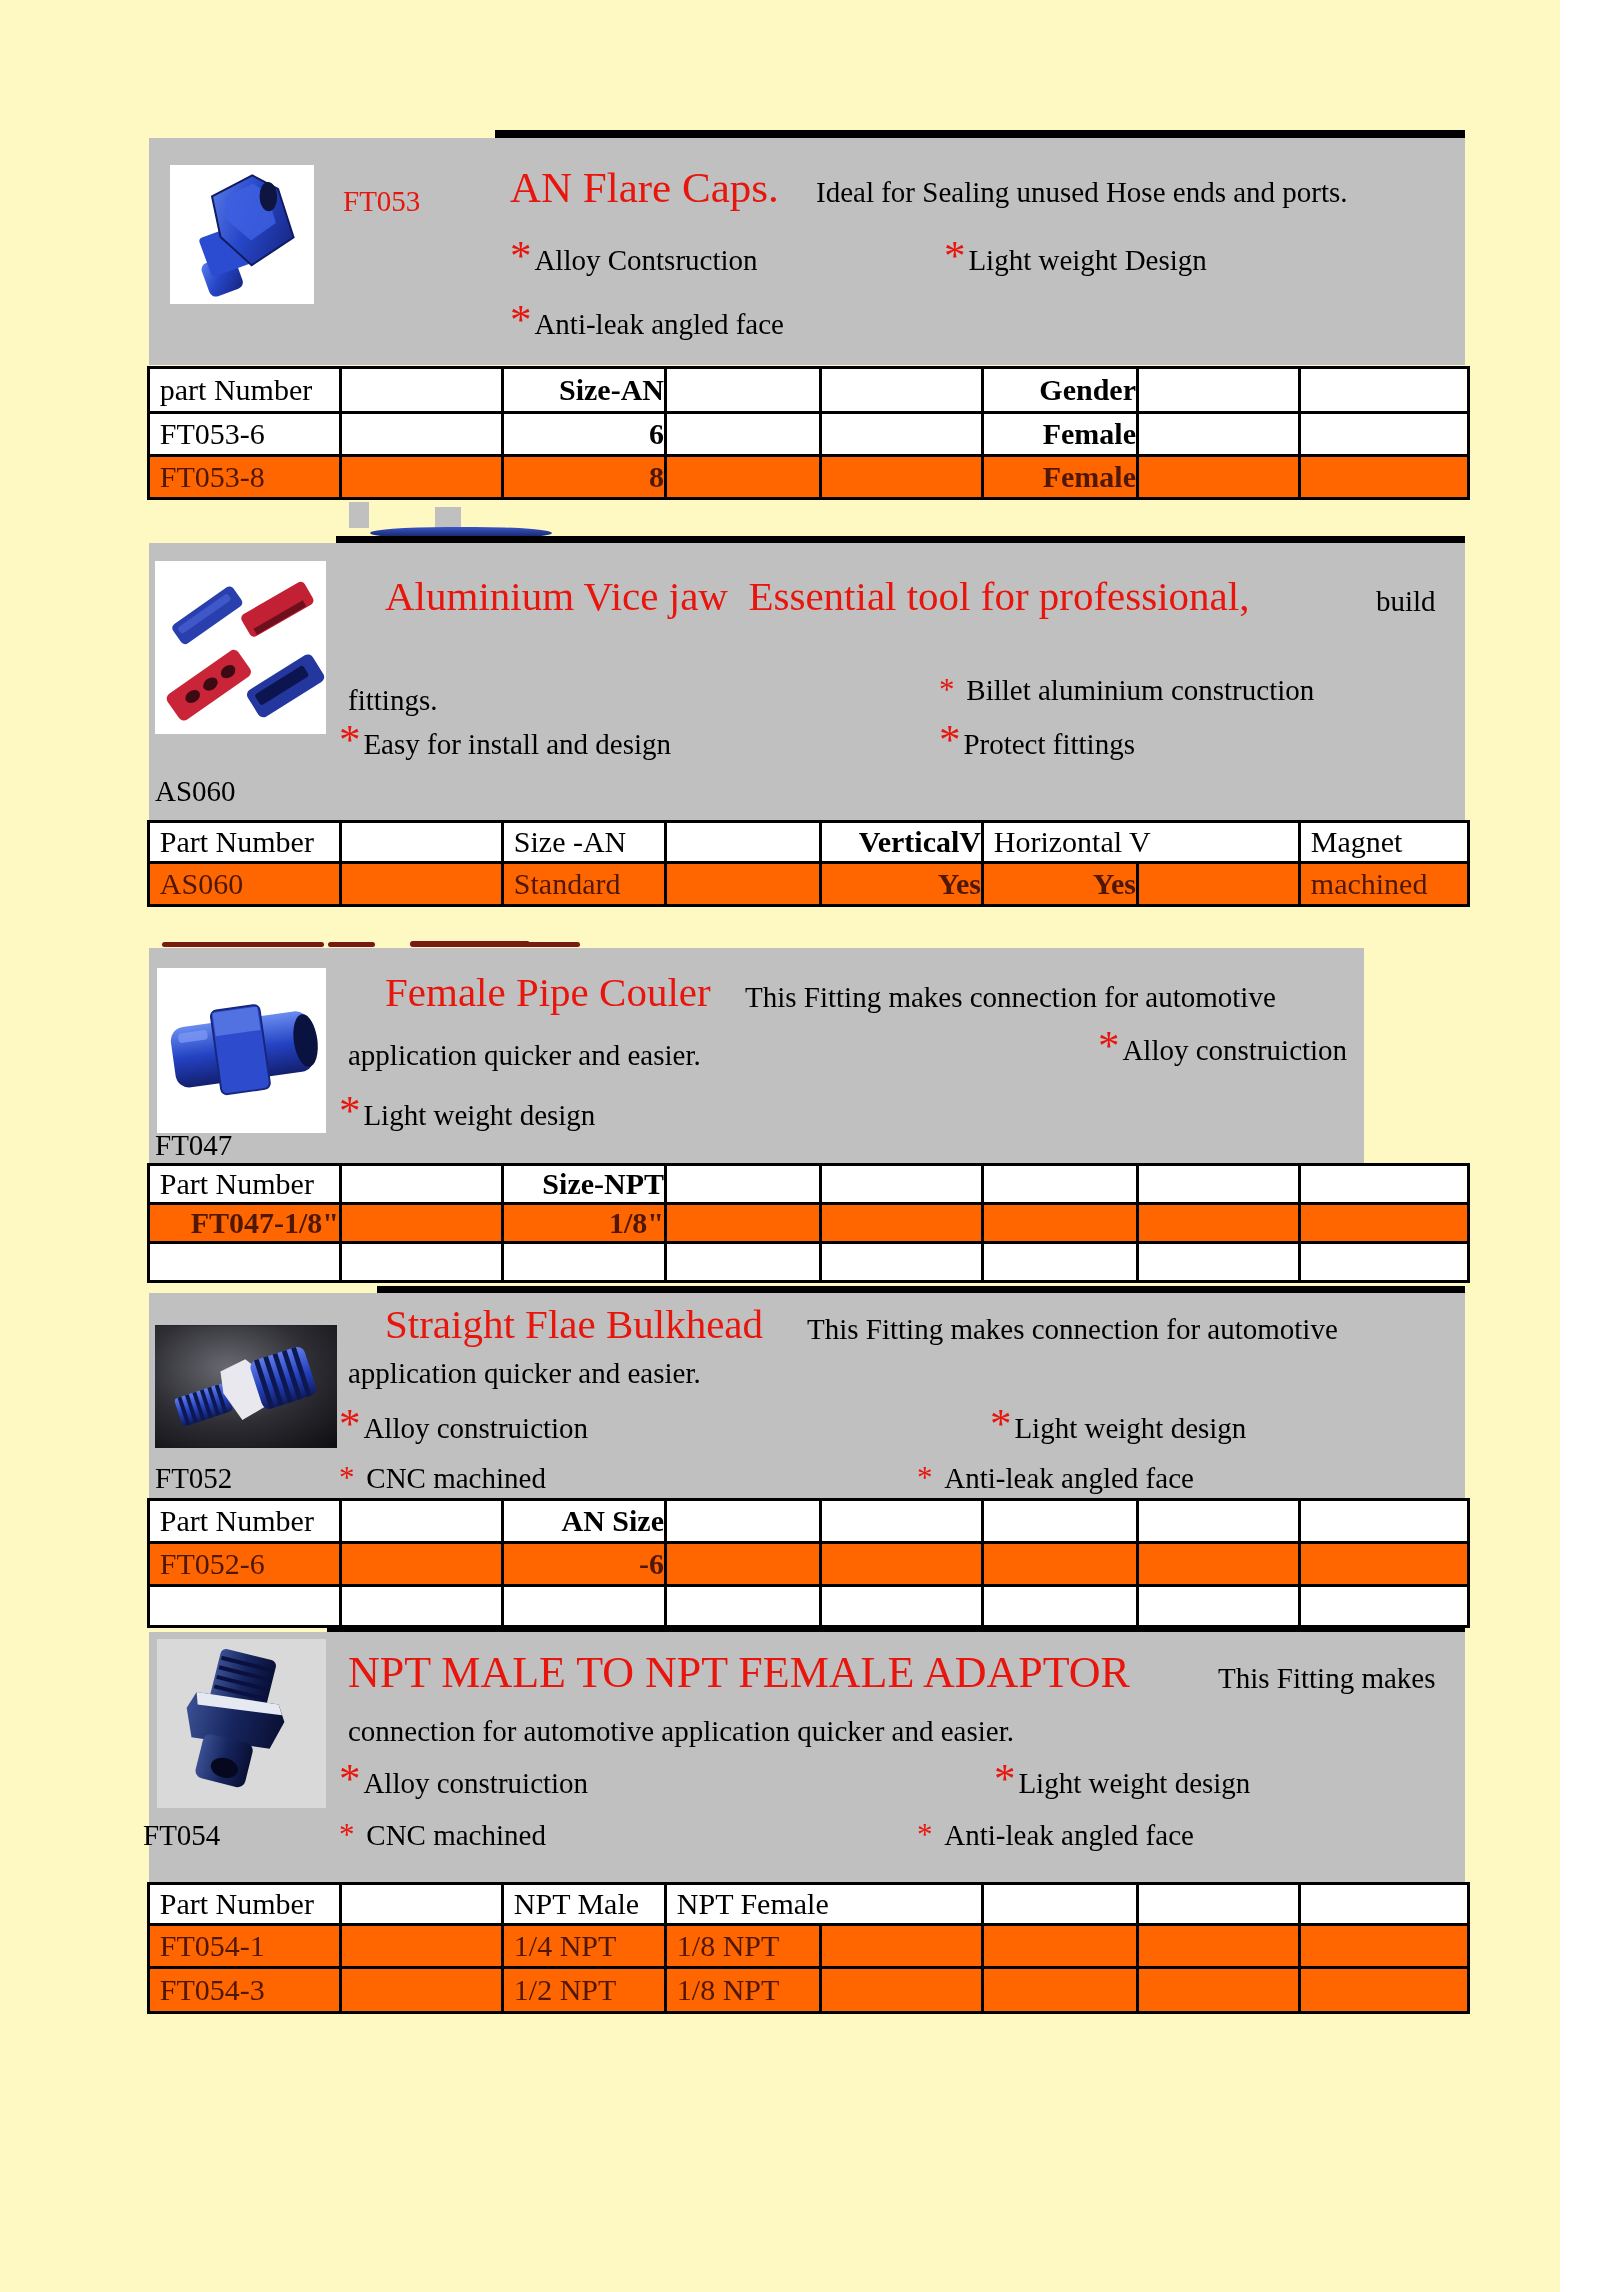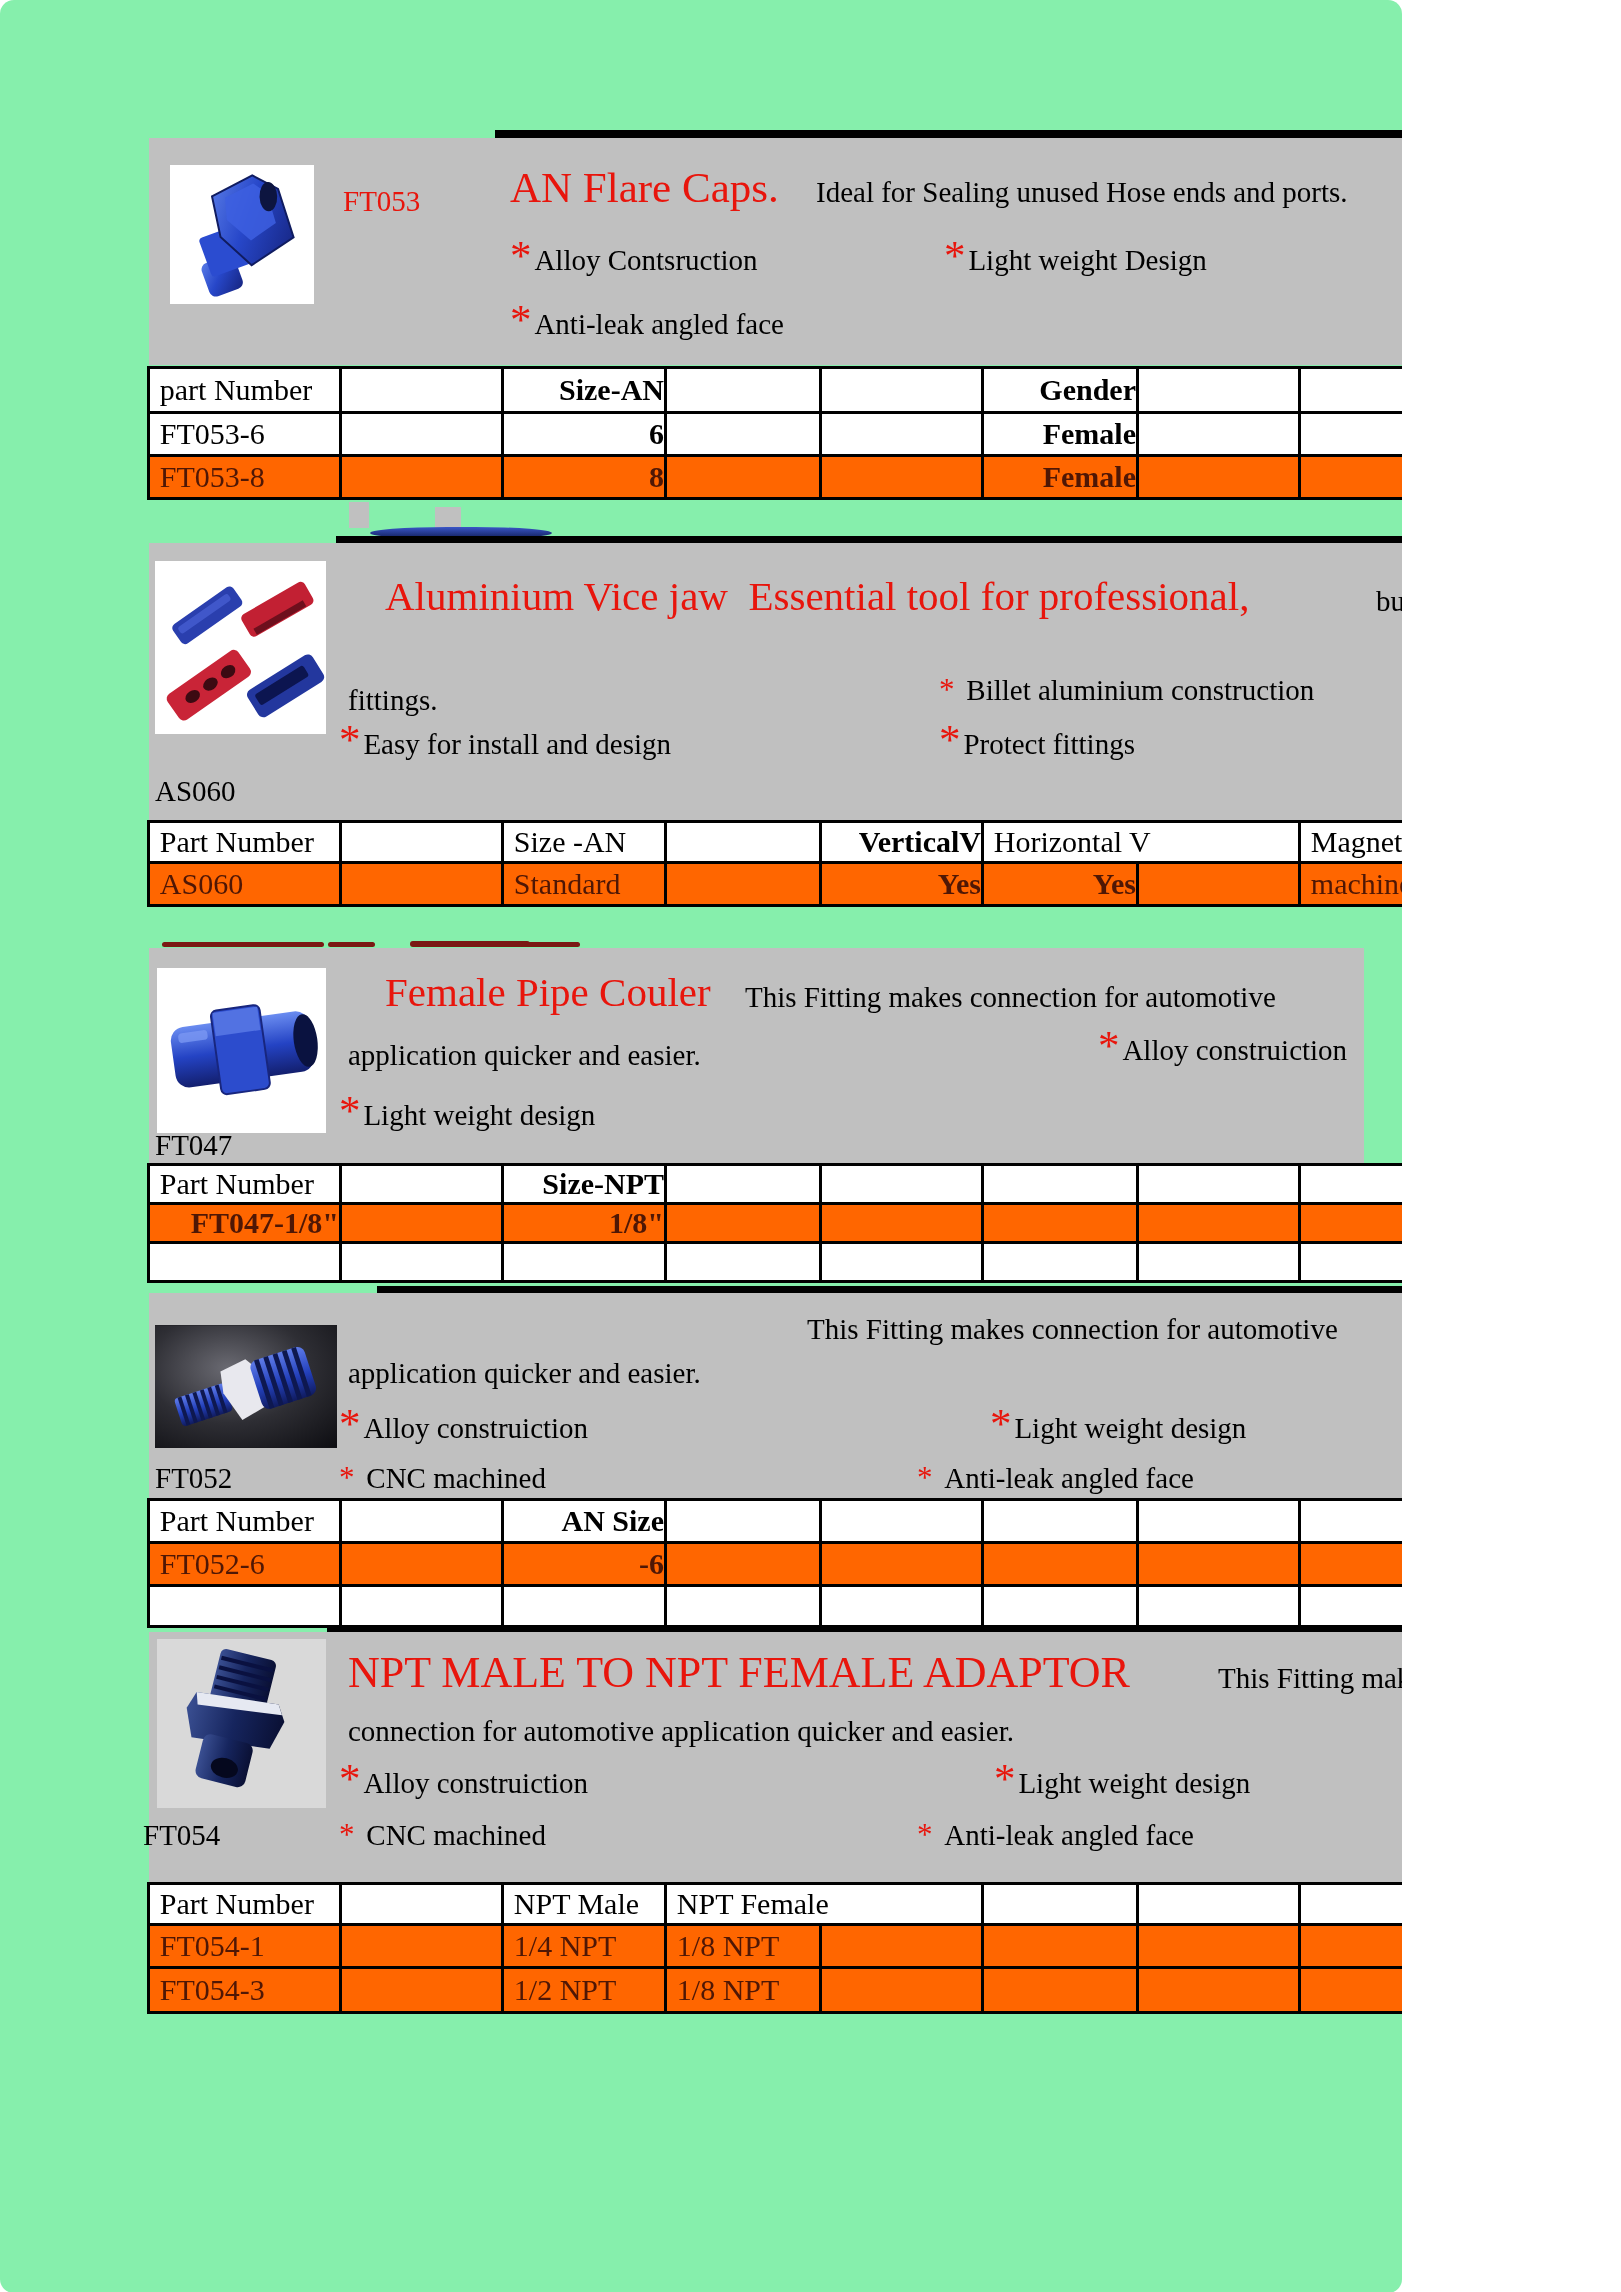--- a/index.html
+++ b/index.html
@@ -1,17 +1,17 @@
 <!DOCTYPE html>
 <html><head>
 <meta charset="utf-8">
 <style>
   html,body{margin:0;padding:0;background:#fff;}
-  #canvas{position:relative;width:1402px;height:2293px;background:#86efac;
-          font-family:"Liberation Serif",serif;overflow:hidden;border-radius:14px;}
+  #canvas{position:relative;width:1560px;height:2293px;background:#fef9c3;
+          font-family:"Liberation Serif",serif;overflow:hidden;}
   .graybg{position:absolute;background:#c0c0c0;}
   .topline{position:absolute;background:#000;}
   .txt{position:absolute;white-space:pre;color:#000;}
   .red{color:#e8150c;}
   .title{font-size:41px;letter-spacing:0px;margin-left:37px;}
   .title-lg{font-size:44px;}
   .title-xl{font-size:43px;}
   .sub{font-size:29px;}
   .code{font-size:29px;}
   .bullet{position:absolute;white-space:pre;font-size:29px;color:#000;}
@@ -294,20 +294,21 @@
         <rect x="104" y="40" width="58" height="52" rx="8" fill="url(#g4b)"></rect>
         <rect x="110" y="40" width="5" height="52" fill="#0e1850"></rect>
           <rect x="120" y="40" width="5" height="52" fill="#0e1850"></rect>
           <rect x="130" y="40" width="5" height="52" fill="#0e1850"></rect>
           <rect x="140" y="40" width="5" height="52" fill="#0e1850"></rect>
           <rect x="150" y="40" width="5" height="52" fill="#0e1850"></rect>
       </g>
     </svg>
   </div>
 
+  <div class="txt title red" style="left:348px;top:1300px;">Straight Flae Bulkhead</div>
   <div class="txt sub" style="left:807px;top:1313px;">This Fitting makes connection for automotive</div>
   <div class="txt sub" style="left:348px;top:1357px;">application quicker and easier.</div>
 
   <div class="bullet" style="left:339px;top:1409px;"><span class="star">*</span><span>Alloy construiction</span></div>
   <div class="bullet" style="left:990px;top:1409px;"><span class="star">*</span><span>Light weight design</span></div>
   <div class="bullet" style="left:339px;top:1462px;"><span class="star sm">*</span><span>CNC machined</span></div>
   <div class="bullet" style="left:917px;top:1462px;"><span class="star sm">*</span><span>Anti-leak angled face</span></div>
   <div class="txt code" style="left:155px;top:1462px;">FT052</div>
 
   <table class="tbl" style="left:147px;top:1498px;width:1318px;">

